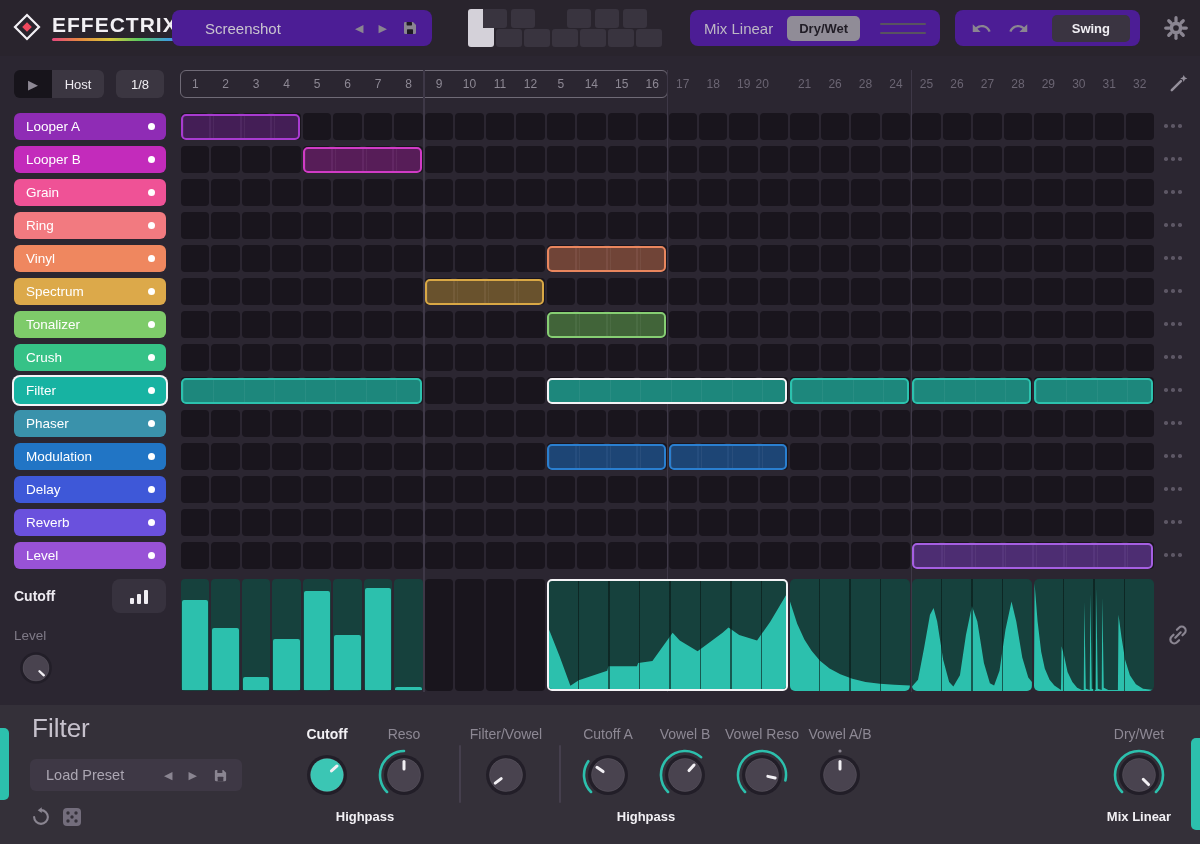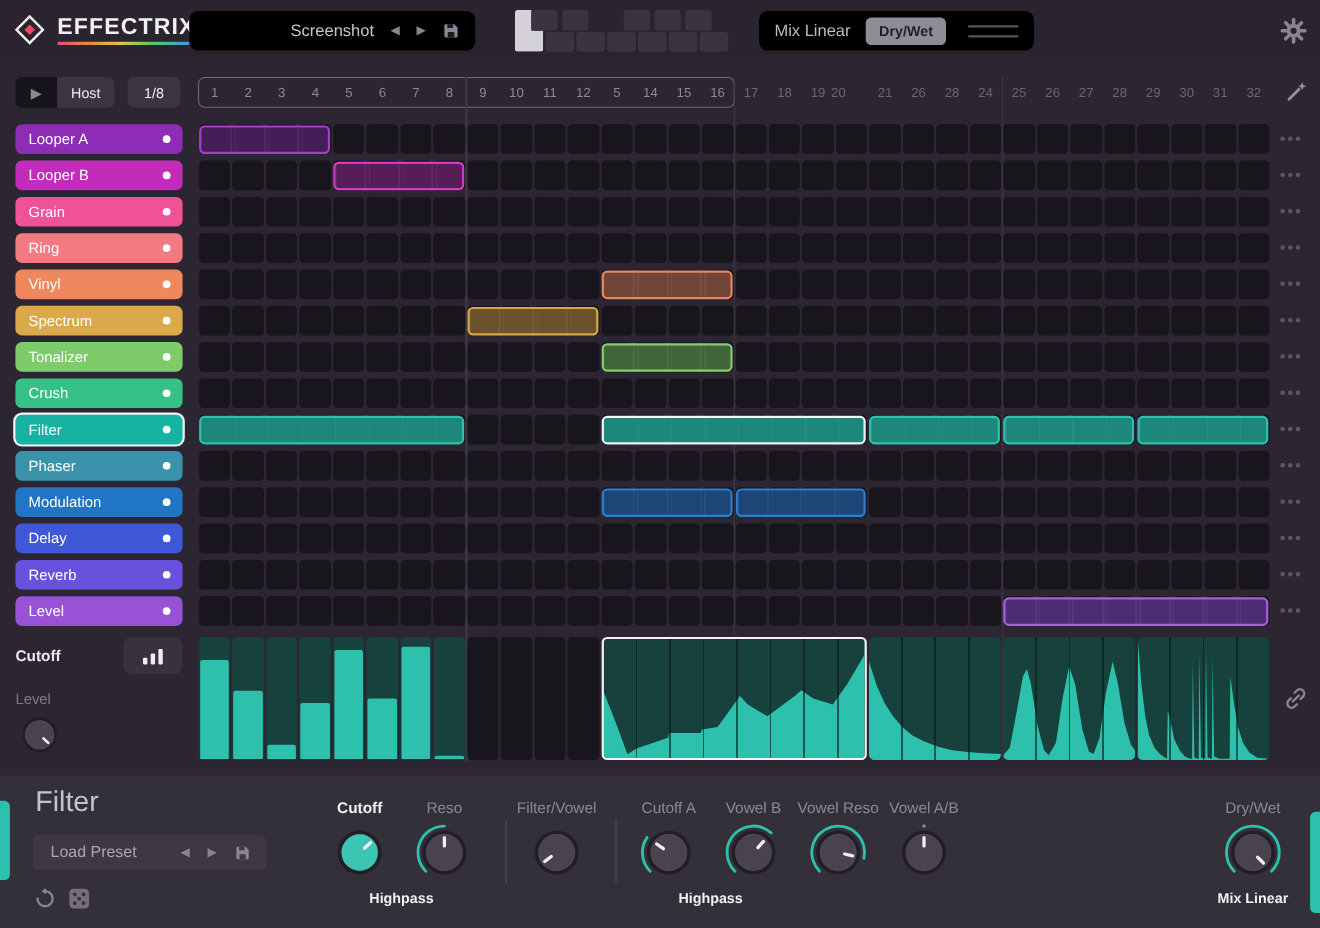--- a/index.html
+++ b/index.html
@@ -5,21 +5,21 @@
   html,body{margin:0;padding:0;background:#17141b;}
   .stage{position:relative;width:1200px;height:844px;background:#2B2631;overflow:hidden;
          font-family:"Liberation Sans",sans-serif;-webkit-font-smoothing:antialiased;}
   
   .topbar{position:absolute;left:0;top:0;width:1200px;height:56px;background:#29242D;}
   .logo{position:absolute;left:10px;top:10px;display:flex;align-items:center;gap:8px;}
   .logo-textwrap{display:flex;flex-direction:column;}
   .logo-title{color:#F2F0F4;font-size:21px;font-weight:bold;letter-spacing:1px;white-space:nowrap;}
   .rainbow{height:2.5px;margin-top:1px;border-radius:2px;
     background:linear-gradient(90deg,#E5487E,#E58B3E,#D9C83E,#5BC95E,#3E9DDA,#8D5EE2);}
-  .pill{position:absolute;background:#000000;border-radius:8px;display:flex;align-items:center;text-align:right;}
+  .pill{position:absolute;background:#4c1d95;border-radius:8px;display:flex;align-items:center;}
   #preset-pill{left:172px;top:10px;width:260px;height:36px;padding:0 14px 0 33px;gap:15px;box-sizing:border-box;}
   .preset-name{color:#C9C4CF;font-size:15px;flex:1;}
   .nav-arrow{color:#8A8591;font-size:11px;line-height:1;}
   #mix-pill{left:690px;top:10px;width:250px;height:36px;padding:0 14px;gap:14px;box-sizing:border-box;}
   .mix-label{color:#BDB8C4;font-size:15px;}
   .drywet-btn{background:#908C97;color:#211D26;font-size:13px;font-weight:bold;border-radius:5px;padding:5px 12px;}
   .mix-lanes{margin-left:auto;display:flex;flex-direction:column;gap:7px;width:46px;}
   .mix-lanes div{height:2px;background:#585360;border-radius:1px;}
   #undo-pill{left:955px;top:10px;width:185px;height:36px;padding:0 10px 0 16px;gap:16px;box-sizing:border-box;}
   .swing-btn{margin-left:auto;background:#3A3441;color:#F0EEF3;font-size:13px;font-weight:bold;border-radius:5px;padding:6px 20px;}
@@ -128,20 +128,29 @@
 
     <div class="pill" id="mix-pill">
       <div class="mix-label">Mix Linear</div>
       <div class="drywet-btn">Dry/Wet</div>
       <div class="mix-lanes">
           <div></div>
           <div></div>
         </div>
     </div>
 
+    <div class="pill" id="undo-pill">
+      <svg width="21" height="21" viewBox="0 0 24 24">
+        <path d="M12.5 8c-2.65 0-5.05.99-6.9 2.6L2 7v9h9l-3.62-3.62c1.39-1.16 3.16-1.88 5.12-1.88 3.54 0 6.55 2.31 7.6 5.5l2.37-.78C21.08 11.03 17.15 8 12.5 8z" fill="#8A8591"></path>
+      </svg>
+      <svg width="21" height="21" viewBox="0 0 24 24">
+        <path d="M18.4 10.6C16.55 8.99 14.15 8 11.5 8c-4.65 0-8.58 3.03-9.97 7.22l2.37.78c1.05-3.19 4.06-5.5 7.6-5.5 1.96 0 3.73.72 5.12 1.88L13 16h9V7l-3.6 3.6z" fill="#8A8591"></path>
+      </svg>
+      <div class="swing-btn">Swing</div>
+    </div>
 
     <svg class="gear" viewBox="0 0 24 24">
       <g stroke="#8A8591" stroke-width="3" stroke-linecap="round">
         <line x1="12" y1="5.5" x2="12" y2="2.5"></line>
           <line x1="16.6" y1="7.4" x2="18.7" y2="5.3"></line>
         <line x1="18.5" y1="12" x2="21.5" y2="12"></line>
           <line x1="16.6" y1="16.6" x2="18.7" y2="18.7"></line>
         <line x1="12" y1="18.5" x2="12" y2="21.5"></line>
           <line x1="7.4" y1="16.6" x2="5.3" y2="18.7"></line>
         <line x1="5.5" y1="12" x2="2.5" y2="12"></line>

